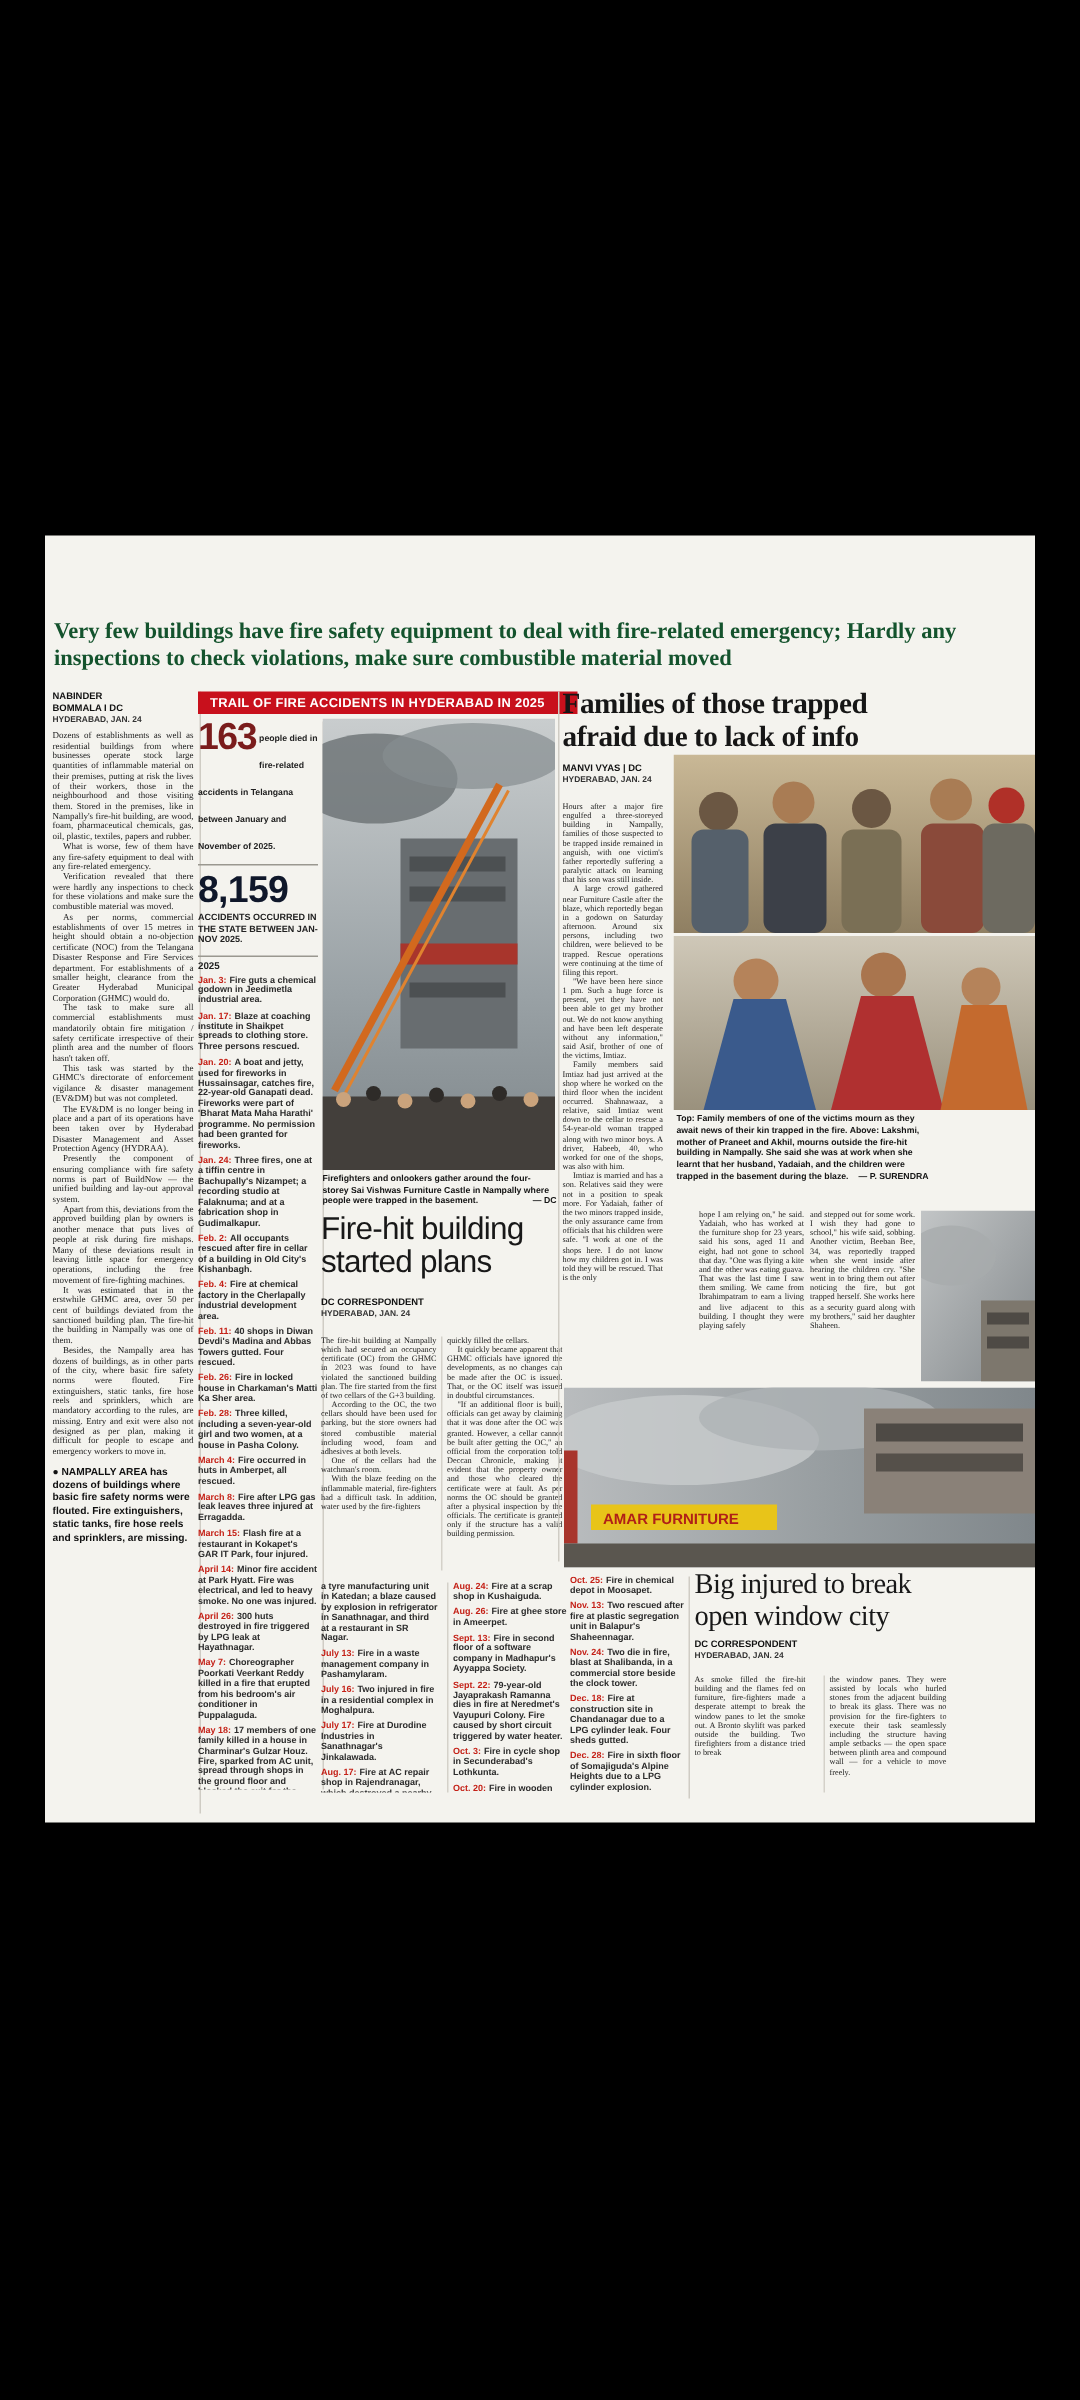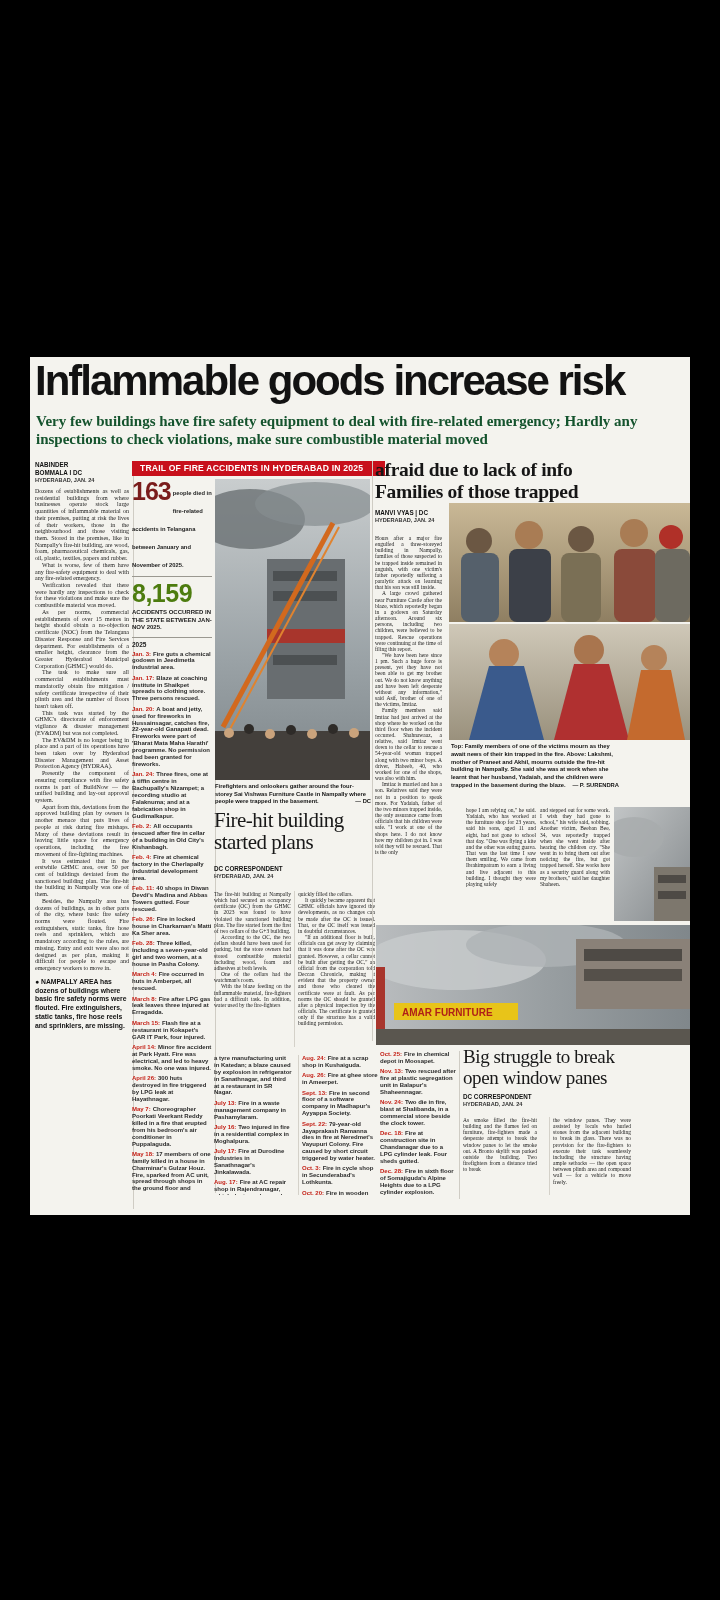--- a/index.html
+++ b/index.html
@@ -29,51 +29,50 @@
 
   
   .banner{left:102px;top:104px;width:253px;height:15px;background:#c8101c;color:#fff;
     font-family:"Liberation Sans",sans-serif;font-weight:700;font-size:8.6px;line-height:15px;
     padding-left:8px;box-sizing:border-box;letter-spacing:0.2px;}
   .factcol{left:102px;top:124px;width:80px;height:712px;border-right:1px solid #cfccc4;padding-right:3px;}
   .statnum1{font-family:"Liberation Sans",sans-serif;font-weight:700;font-size:25px;line-height:0.85;
     color:#7a1c1c;float:left;margin-right:2px;letter-spacing:-1px;}
   .stattext{font-family:"Liberation Sans",sans-serif;font-weight:700;font-size:5.8px;line-height:1.2;color:#222;}
   .statnum2{font-family:"Liberation Sans",sans-serif;font-weight:700;font-size:25px;line-height:1;
-    color:#4d7c0f;letter-spacing:-0.5px;border-top:1px solid #9a9890;padding-top:4px;margin-top:5px;}
+    color:#0f172a;letter-spacing:-0.5px;border-top:1px solid #9a9890;padding-top:4px;margin-top:5px;}
   .statcaps{font-family:"Liberation Sans",sans-serif;font-weight:700;font-size:6px;line-height:1.25;color:#222;margin-top:3px;}
   .yearlbl{font-family:"Liberation Sans",sans-serif;font-weight:700;font-size:6.5px;color:#222;
     border-top:1px solid #9a9890;margin-top:5px;padding-top:3px;}
   .tl{margin-top:3px;}
   .tl-entry{font-family:"Liberation Sans",sans-serif;font-weight:700;font-size:6px;line-height:1.15;
     color:#2b2b2b;margin-bottom:3.5px;}
   .tl-date{color:#c42117;margin-right:2px;}
 
   
-  .mid-hl{left:184px;top:452px;width:162px;font-family:Liberation Serif, serif;font-weight:400;
+  .mid-hl{left:184px;top:452px;width:162px;font-family:Liberation Sans, sans-serif;font-weight:400;
     font-size:21px;line-height:1.06;color:#181818;letter-spacing:-0.5px;}
   .right-hl{left:345px;top:102px;width:260px;font-family:"Liberation Serif",serif;font-weight:700;
     font-size:19.5px;line-height:1.12;color:#161616;letter-spacing:-0.3px;}
   .bottom-hl{left:433px;top:690px;width:210px;font-family:"Liberation Serif",serif;font-weight:400;
     font-size:19px;line-height:1.1;color:#181818;letter-spacing:-0.4px;}
 
   
   .vrule{width:1px;background:#cfccc4;}
   .col-a{left:5px;top:104px;width:94px;height:748px;border-right:1px solid #cfccc4;padding-right:4px;box-sizing:content-box;}
 
   .clip{overflow:hidden;}
   svg{display:block;}
 </style>
 </head>
 <body>
 
 <div class="canvas">
   <div class="page">
 
-    <h1 class="abs main-headline">Inflammable goods increase risk</h1>
     <p class="abs deck">Very few buildings have fire safety equipment to deal with fire-related emergency; Hardly any inspections to check violations, make sure combustible material moved</p>
 
     <section class="abs col-a clip">
       <div class="byline">
         <span>NABINDER</span><br><span>BOMMALA I DC</span>
       </div>
       <div class="dateline">HYDERABAD, JAN. 24</div>
       <div class="bodytext" style="margin-top:4px">
 
       <p>Dozens of establishments as well as residential buildings from where businesses operate stock large quantities of inflammable material on their premises, putting at risk the lives of their workers, those in the neighbourhood and those visiting them. Stored in the premises, like in Nampally's fire-hit building, are wood, foam, pharmaceutical chemicals, gas, oil, plastic, textiles, papers and rubber.</p>
@@ -291,22 +290,22 @@
         </div>
 
         <div class="tl-entry">
           <span class="tl-date">Dec. 28:</span><span>Fire in sixth floor of Somajiguda's Alpine Heights due to a LPG cylinder explosion. Residents escape.</span>
         </div>
       </div>
 
     <div class="abs vrule" style="left:342px;top:104px;height:580px"></div>
 
     <div class="abs right-hl">
-      <div>afraid due to lack of info</div>
-        <div>Families of those trapped</div>
+      <div>Families of those trapped</div>
+        <div>afraid due to lack of info</div>
     </div>
     <div class="abs" style="left:345px;top:152px">
       <div class="byline">MANVI VYAS | DC</div>
       <div class="dateline">HYDERABAD, JAN. 24</div>
     </div>
     <div class="abs bodytext small-body clip" style="left:345px;top:178px;width:67px;height:368px">
 
     <p>Hours after a major fire engulfed a three-storeyed building in Nampally, families of those suspected to be trapped inside remained in anguish, with one victim's father reportedly suffering a paralytic attack on learning that his son was still inside.</p>
         <p>A large crowd gathered near Furniture Castle after the blaze, which reportedly began in a godown on Saturday afternoon. Around six persons, including two children, were believed to be trapped. Rescue operations were continuing at the time of filing this report.</p>
         <p>"We have been here since 1 pm. Such a huge force is present, yet they have not been able to get my brother out. We do not know anything and have been left desperate without any information," said Asif, brother of one of the victims, Imtiaz.</p>
@@ -391,22 +390,22 @@
         <rect x="208" y="24" width="98" height="12" fill="#4e4a45"></rect>
         <rect x="208" y="44" width="98" height="12" fill="#55504a"></rect>
         <rect x="0" y="42" width="9" height="62" fill="#a8352c"></rect>
         <rect x="18" y="78" width="124" height="17" fill="#e8c419"></rect>
         <text x="26" y="91" font-family="Liberation Sans, sans-serif" font-size="10" font-weight="bold" fill="#b02018">AMAR FURNITURE</text>
         <rect x="0" y="104" width="314" height="16" fill="#5a564f"></rect>
       </svg>
     </div>
 
     <div class="abs bottom-hl">
-      <div>Big struggle to break</div>
-        <div>open window panes</div>
+      <div>Big injured to break</div>
+        <div>open window city</div>
     </div>
     <div class="abs" style="left:433px;top:736px">
       <div class="byline">DC CORRESPONDENT</div>
       <div class="dateline">HYDERABAD, JAN. 24</div>
     </div>
     <div class="abs bodytext small-body clip" style="left:433px;top:760px;width:74px;height:78px">As smoke filled the fire-hit building and the flames fed on furniture, fire-fighters made a desperate attempt to break the window panes to let the smoke out. A Bronto skylift was parked outside the building. Two firefighters from a distance tried to break</div>
     <div class="abs bodytext small-body clip" style="left:519px;top:760px;width:78px;height:78px;border-left:1px solid #d4d1c9;padding-left:3px">the window panes. They were assisted by locals who hurled stones from the adjacent building to break its glass. There was no provision for the fire-fighters to execute their task seamlessly including the structure having ample setbacks — the open space between plinth area and compound wall — for a vehicle to move freely.</div>
 
     <div class="abs vrule" style="left:429px;top:694px;height:148px"></div>
   </div>

